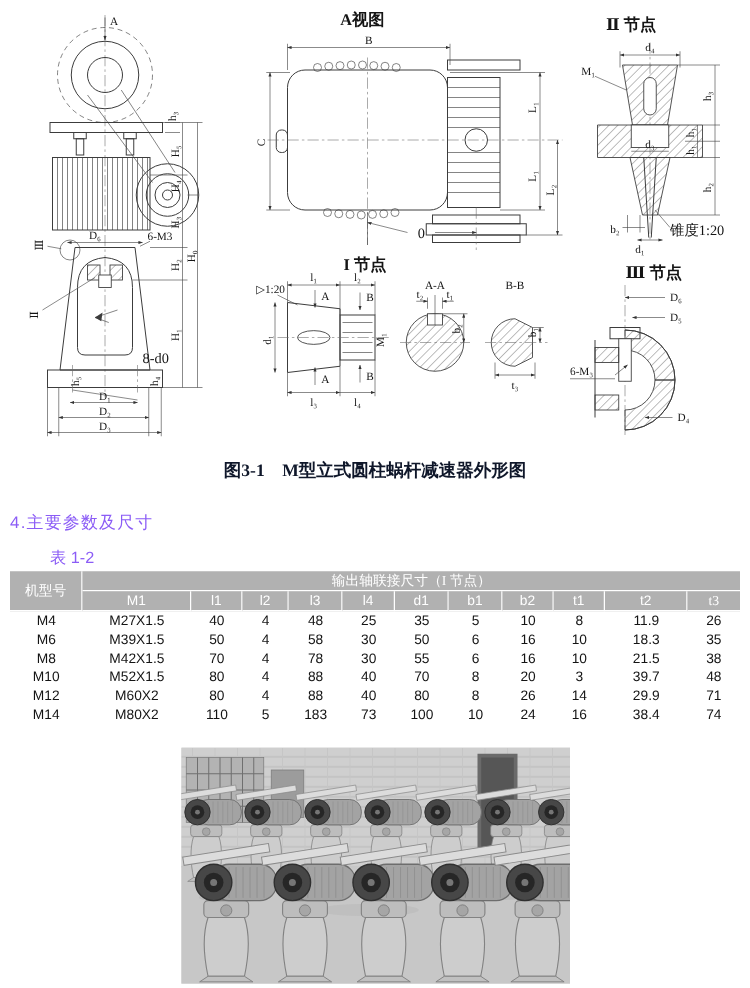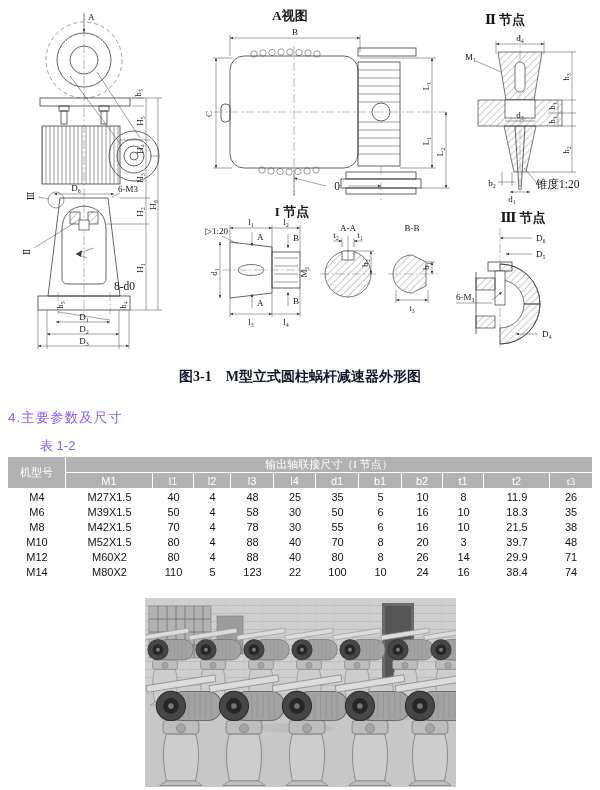--- a/index.html
+++ b/index.html
@@ -444,22 +444,22 @@
           <td>26</td>
           <td>14</td>
           <td>29.9</td>
           <td>71</td>
         </tr>
         <tr>
           <td>M14</td>
           <td>M80X2</td>
           <td>110</td>
           <td>5</td>
-          <td>123</td>
-          <td>22</td>
+          <td>183</td>
+          <td>73</td>
           <td>100</td>
           <td>10</td>
           <td>24</td>
           <td>16</td>
           <td>38.4</td>
           <td>74</td>
         </tr>
       </tbody>
 </table>
 

